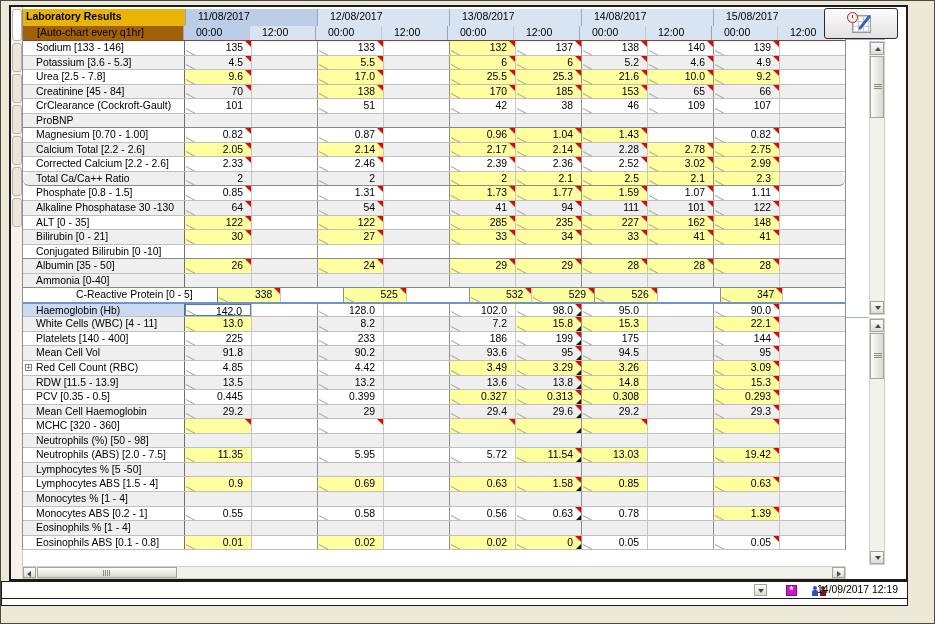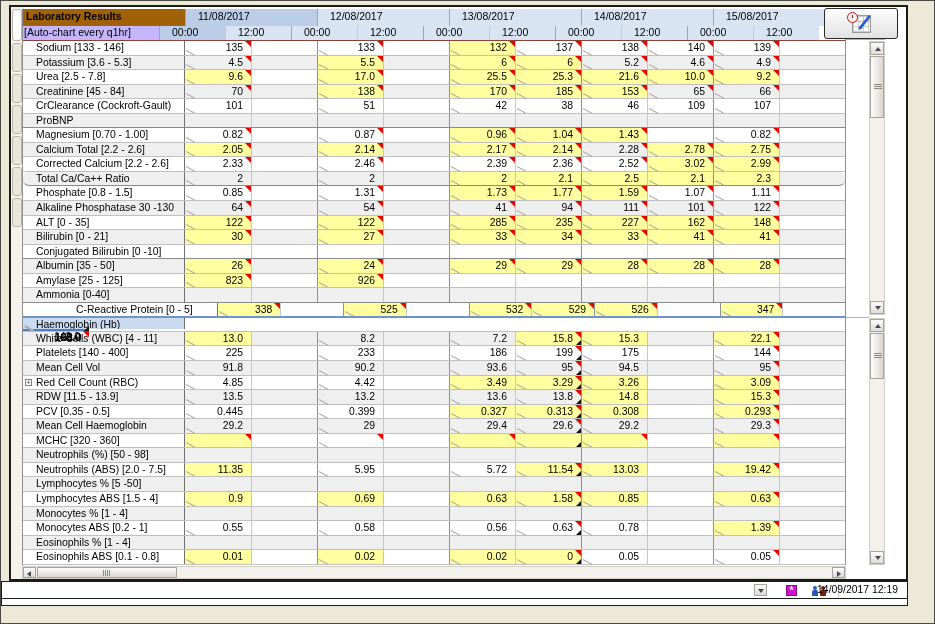--- a/index.html
+++ b/index.html
@@ -14,30 +14,30 @@
   
   .grid{position:absolute;left:11px;top:2px;width:824px;border-left:1px solid #8f8f8f;border-right:1px solid #8f8f8f;box-sizing:border-box;}
   .grid-head{border-bottom:1px solid #8a4035;}
   .hrow{display:flex;}
   .hrow1{height:17px;}
   .hrow2{height:14px;}
   .hcell{box-sizing:border-box;background:#d9e4f3;border-left:1px solid #9aa7bb;padding-left:12px;
          font-size:10.5px;line-height:15px;white-space:nowrap;overflow:hidden;color:#000;}
   .hrow2 .hcell{line-height:13px;}
   .hcell.hl{background:#bccee7;}
-  .hcell.title{width:162px;background:#a16207;font-weight:bold;border-left:none;padding-left:3px;}
-  .hcell.subtitle{width:136px;background:#c4b5fd;border-left:none;padding-left:1px;}
+  .hcell.title{width:162px;background:#eab308;font-weight:bold;border-left:none;padding-left:3px;}
+  .hcell.subtitle{width:160px;background:#a16207;border-left:none;padding-left:14px;}
   .hcell.date{width:132px;}
   .hcell.time{width:66px;}
   .hcell.time.odd{border-left:1px solid #c2cbd8;}
   
   .grid-body{}
   .brow{display:flex;height:14.55px;box-sizing:border-box;border-bottom:1px solid #c0c0c0;background:#fff;}
   .brow.g{background:#efefef;}
-  .brow.sel-row{border-top:1px solid #6f94cc;flex-direction:column;}
+  .brow.sel-row{border-top:1px solid #6f94cc;}
   .rlabel{width:162px;box-sizing:border-box;border-right:1px solid #6f6f6f;padding-left:13px;
           font-size:10.4px;line-height:13px;white-space:nowrap;overflow:hidden;color:#000;position:relative;}
   .rlabel .expand{position:absolute;left:2px;top:3px;width:7px;height:7px;border:1px solid #808080;background:#fff;
           font-size:7px;line-height:6px;text-align:center;color:#333;box-sizing:border-box;}
   .sel-row .rlabel{background:#c9daf1;border-top:1px solid #6f94cc;margin-top:-1px;}
   .cell{width:66px;box-sizing:border-box;position:relative;border-left:1px solid #c6c6c6;overflow:visible;}
   .cell.gstart{border-left:1px solid #8f8f8f;}
   .cell.first{border-left:none;}
   .cell.yellow{background:#ffffa0;}
   .cell.selcell{border:1px solid #4f7ec0;background:#ffffff;}
@@ -705,41 +705,20 @@
               <div class="val">28</div>
               <div class="tri-red"></div>
             </div>
             <div class="cell gstart yellow">
               <div class="slash"></div>
               <div class="val">28</div>
               <div class="tri-red"></div>
             </div>
             <div class="cell"></div>
           </div>
-          <div class="brow">
-            <div class="rlabel">Amylase [25 - 125]</div>
-            <div class="cell first gstart yellow">
-              <div class="slash"></div>
-              <div class="val">823</div>
-              <div class="tri-red"></div>
-            </div>
-            <div class="cell"></div>
-            <div class="cell gstart yellow">
-              <div class="slash"></div>
-              <div class="val">926</div>
-              <div class="tri-red"></div>
-            </div>
-            <div class="cell"></div>
-            <div class="cell gstart"></div>
-            <div class="cell"></div>
-            <div class="cell gstart"></div>
-            <div class="cell"></div>
-            <div class="cell gstart"></div>
-            <div class="cell"></div>
-          </div>
           <div class="brow g" style="border-bottom-color: rgb(138, 138, 138);">
             <div class="rlabel">Ammonia [0-40]</div>
             <div class="cell first gstart"></div>
             <div class="cell"></div>
             <div class="cell gstart"></div>
             <div class="cell"></div>
             <div class="cell gstart"></div>
             <div class="cell"></div>
             <div class="cell gstart"></div>
             <div class="cell"></div>

